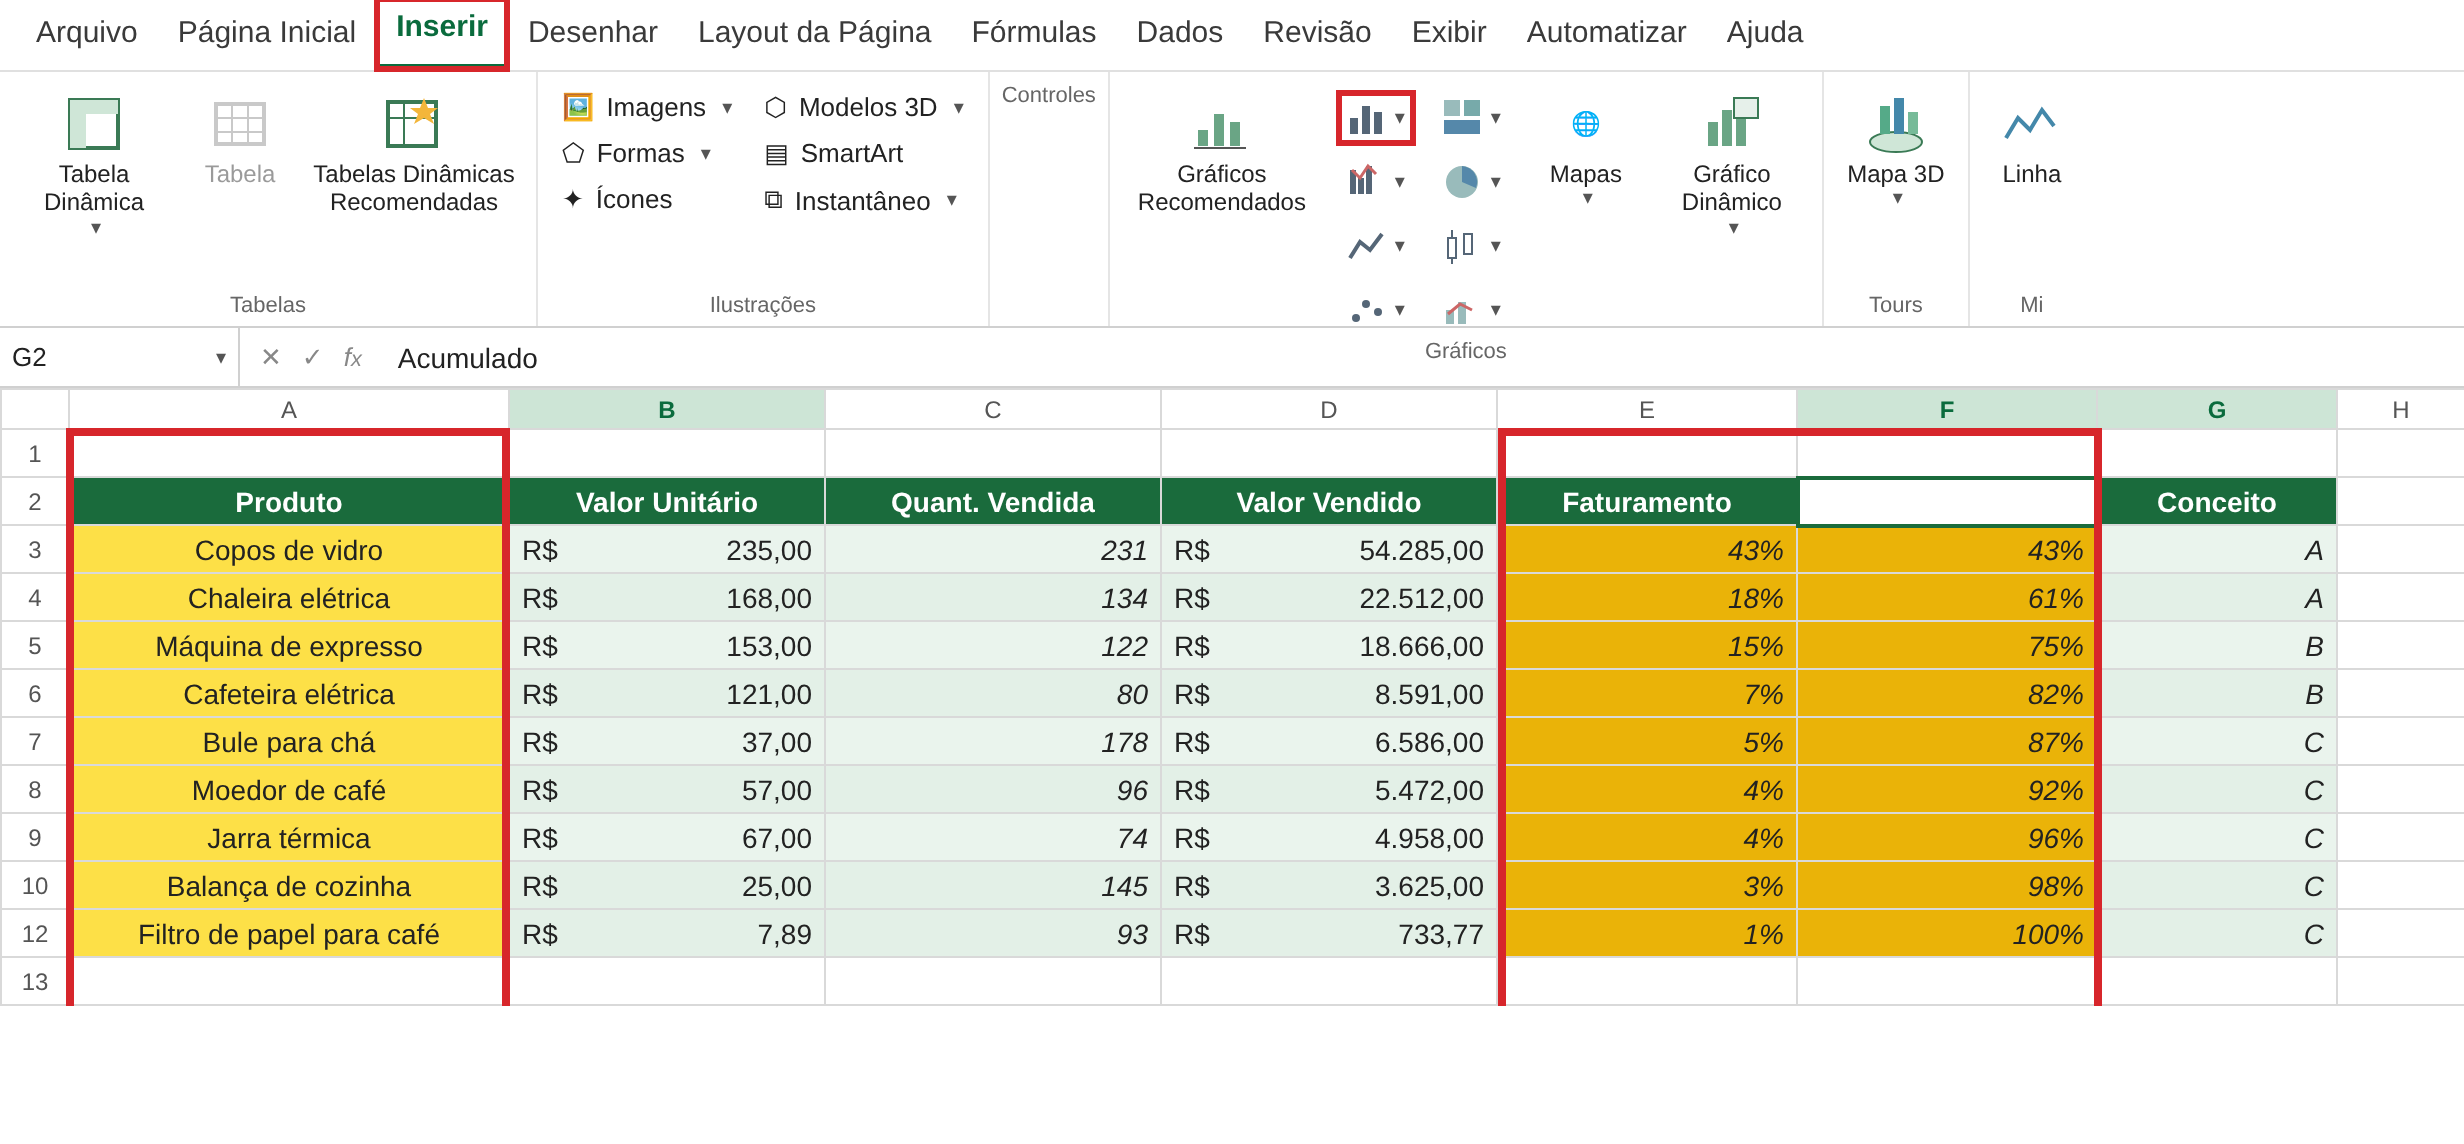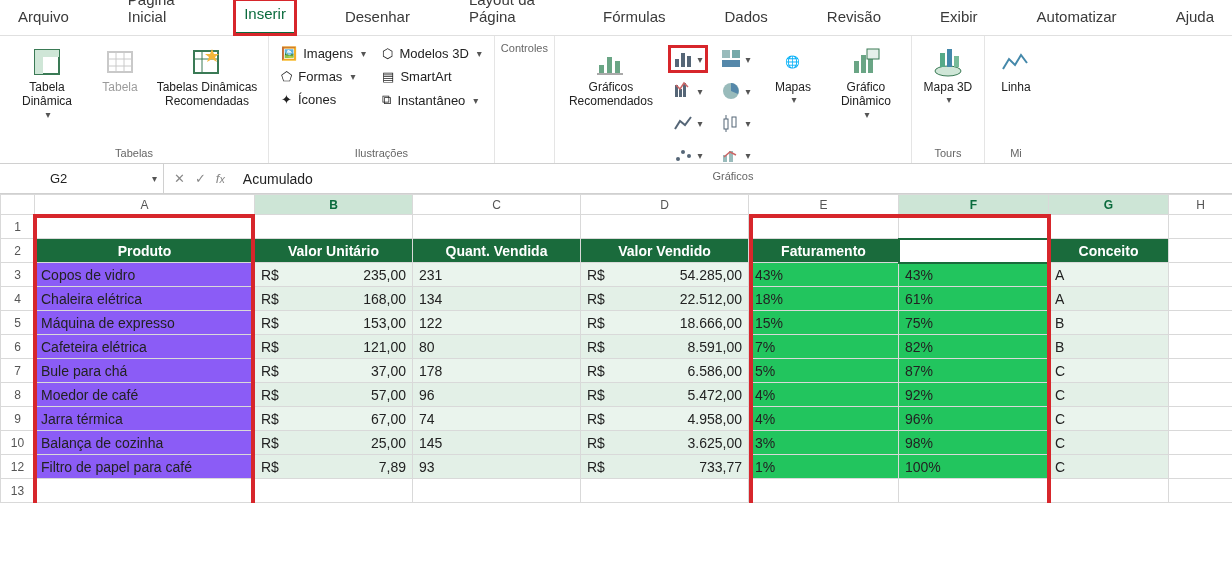--- a/index.html
+++ b/index.html
@@ -11,31 +11,30 @@
     color: #222;
     width: 1232px;
   }
   
   .menubar {
     display: flex;
     align-items: flex-end;
     padding: 4px 8px 0 8px;
     border-bottom: 1px solid #e0e0e0;
     height: 36px;
-    gap: 39px;
   }
   .menu-item {
     padding: 6px 10px 10px 10px;
     font-size: 15px;
     color: #3a3a3a;
     cursor: pointer;
   }
   .menu-item.active {
     color: #0a6b3d;
-    font-weight: 400;
+    font-weight: 700;
     border-bottom: 3px solid #0a6b3d;
   }
   .hl-red { outline: 3px solid #d7262b; outline-offset: -2px; }
   
   .ribbon {
     display: flex;
     align-items: stretch;
     border-bottom: 1px solid #d0d0d0;
     height: 128px;
     background: #fff;
@@ -85,21 +84,20 @@
   .fbar {
     display:flex; align-items:center;
     border-bottom:1px solid #d0d0d0;
     height: 30px;
   }
   .namebox {
     width: 120px; height:100%;
     border-right:1px solid #d0d0d0;
     display:flex; align-items:center; padding:0 6px;
     font-size:13px;
-    margin-left:44px;
   }
   .namebox span:first-child{flex:1;}
   .fx-btns { display:flex; align-items:center; gap:10px; padding:0 10px; color:#888;}
   .formula-input { flex:1; padding:0 8px; font-size:14px; }
   
   .sheet { position:relative; }
   table.grid {
     border-collapse: collapse;
     table-layout: fixed;
     width: 1232px;
@@ -118,24 +116,24 @@
     font-size:14px;
   }
   
   .cA{width:34px;} .cB{width:220px;} .cC{width:158px;} .cD{width:168px;}
   .cE{width:168px;} .cF{width:150px;} .cG{width:150px;} .cH{width:120px;} .cI{width:64px;}
   
   .thcell {
     background:#1a6b3c; color:#fff; font-weight:700; text-align:center;
     border:1px solid #fff;
   }
-  .data-b { background:#8b5cf6; text-align:left;}
+  .data-b { background:#fde047; text-align:center;}
   .data-light { background:#eaf4ed;}
-  .data-sel { background:#22c55e;}
-  .ctr { text-align:left;}
+  .data-sel { background:#eab308;}
+  .ctr { text-align:right;font-style:italic;}
   .currency { display:flex; justify-content:space-between;}
   
   .overlay { position:absolute; border:4px solid #d7262b; pointer-events:none; }
   
   .sel-active { outline:2px solid #1a6b3c; outline-offset:-1px; background:#fff;}
   .alt-row td.data-light { background:#e3f0e7;}
 </style>
 </head>
 <body>
 

